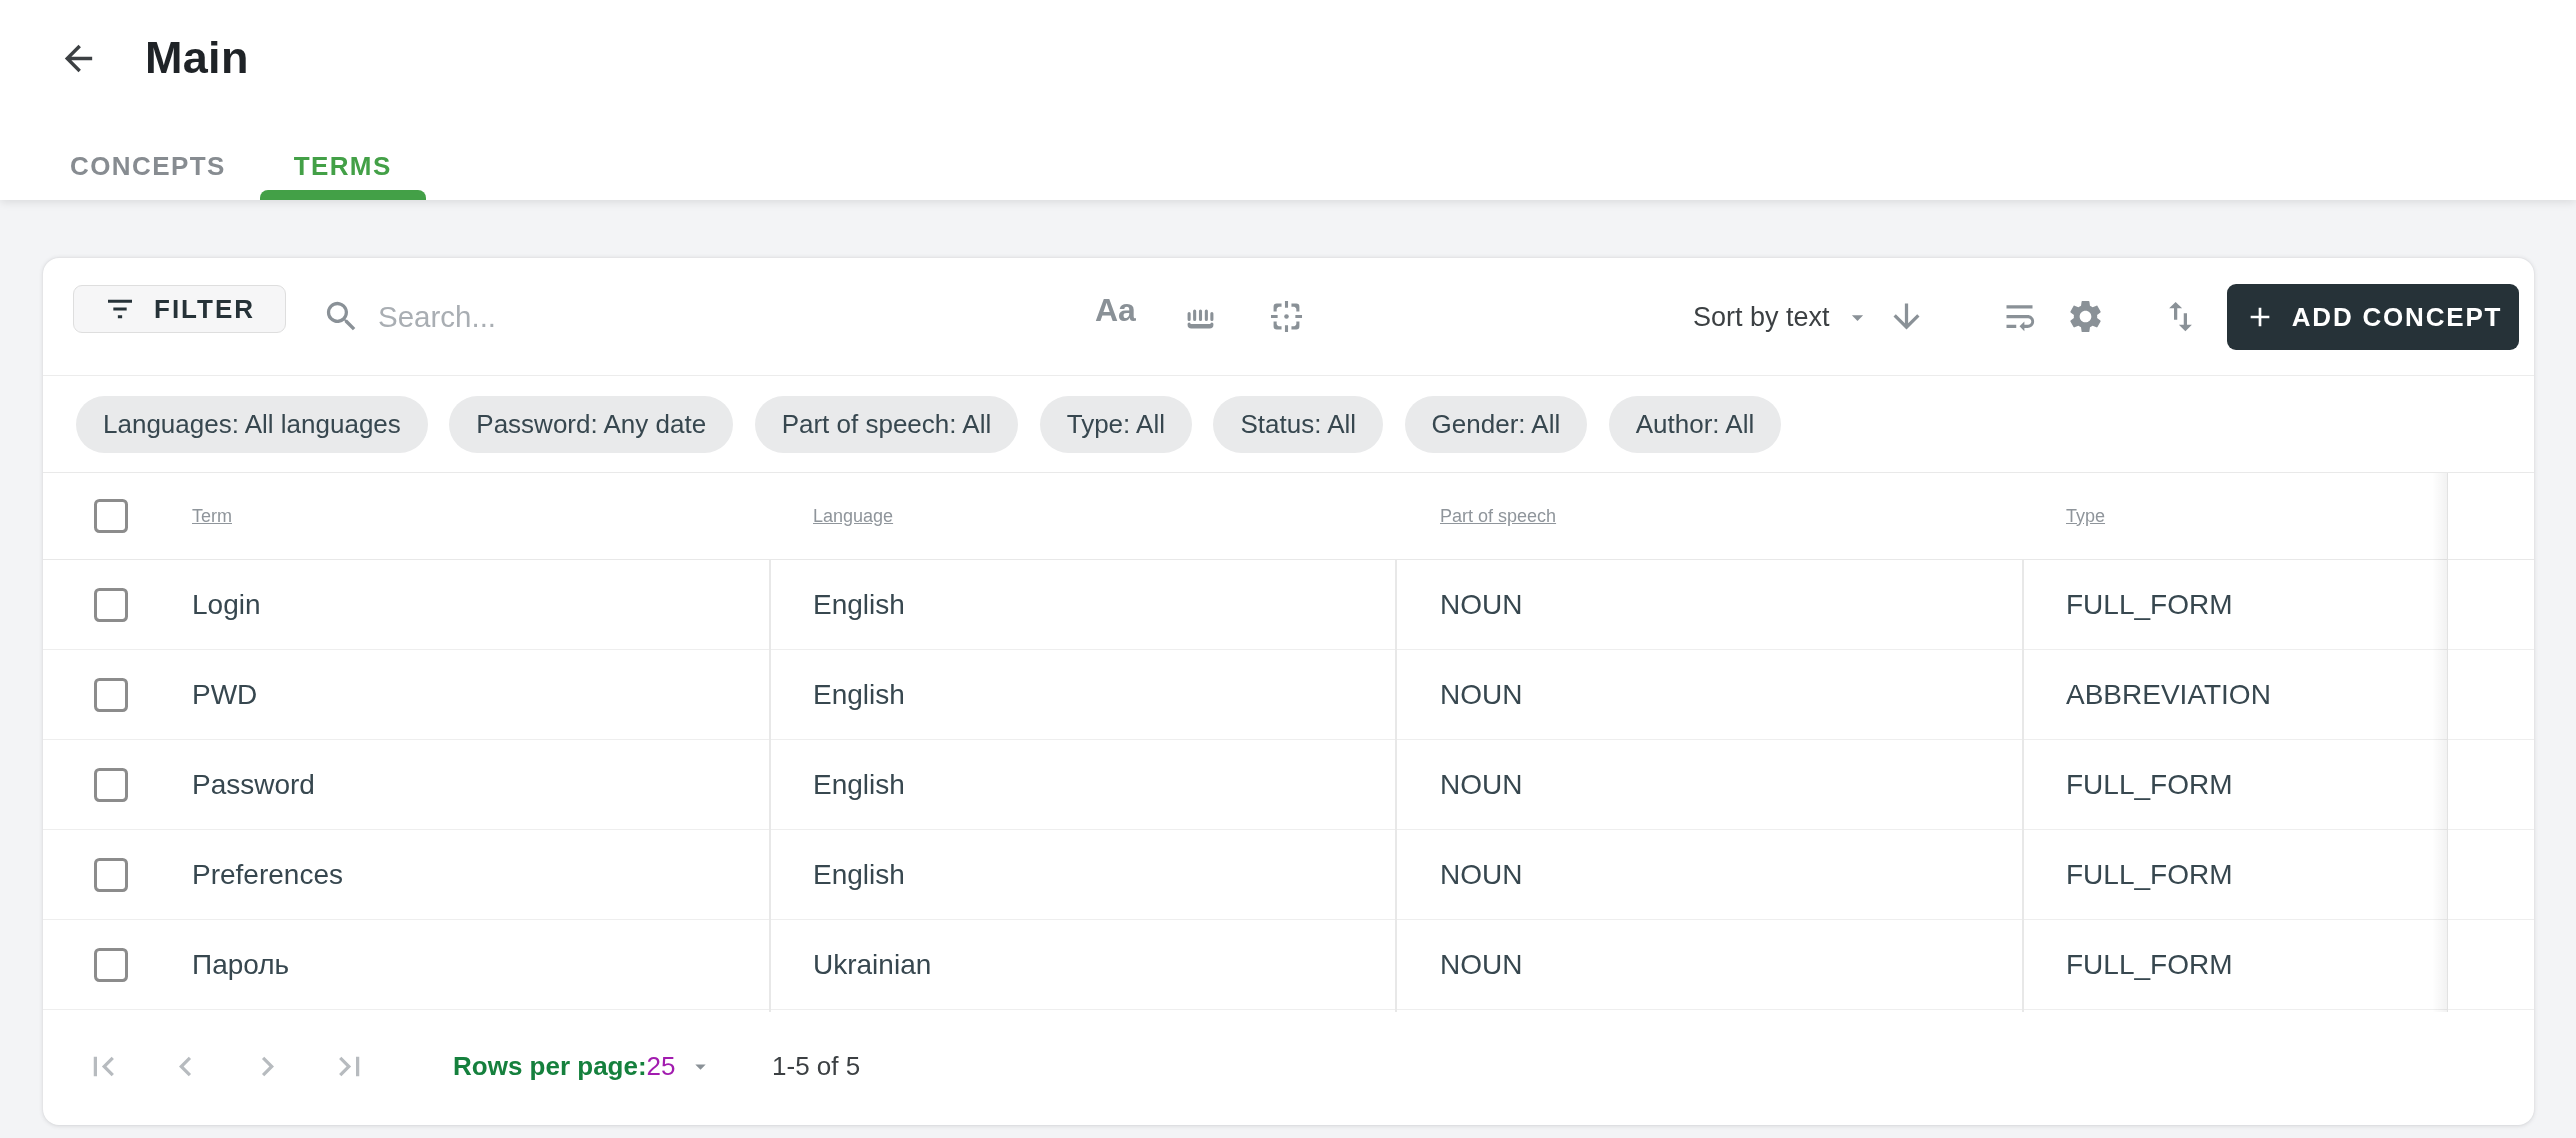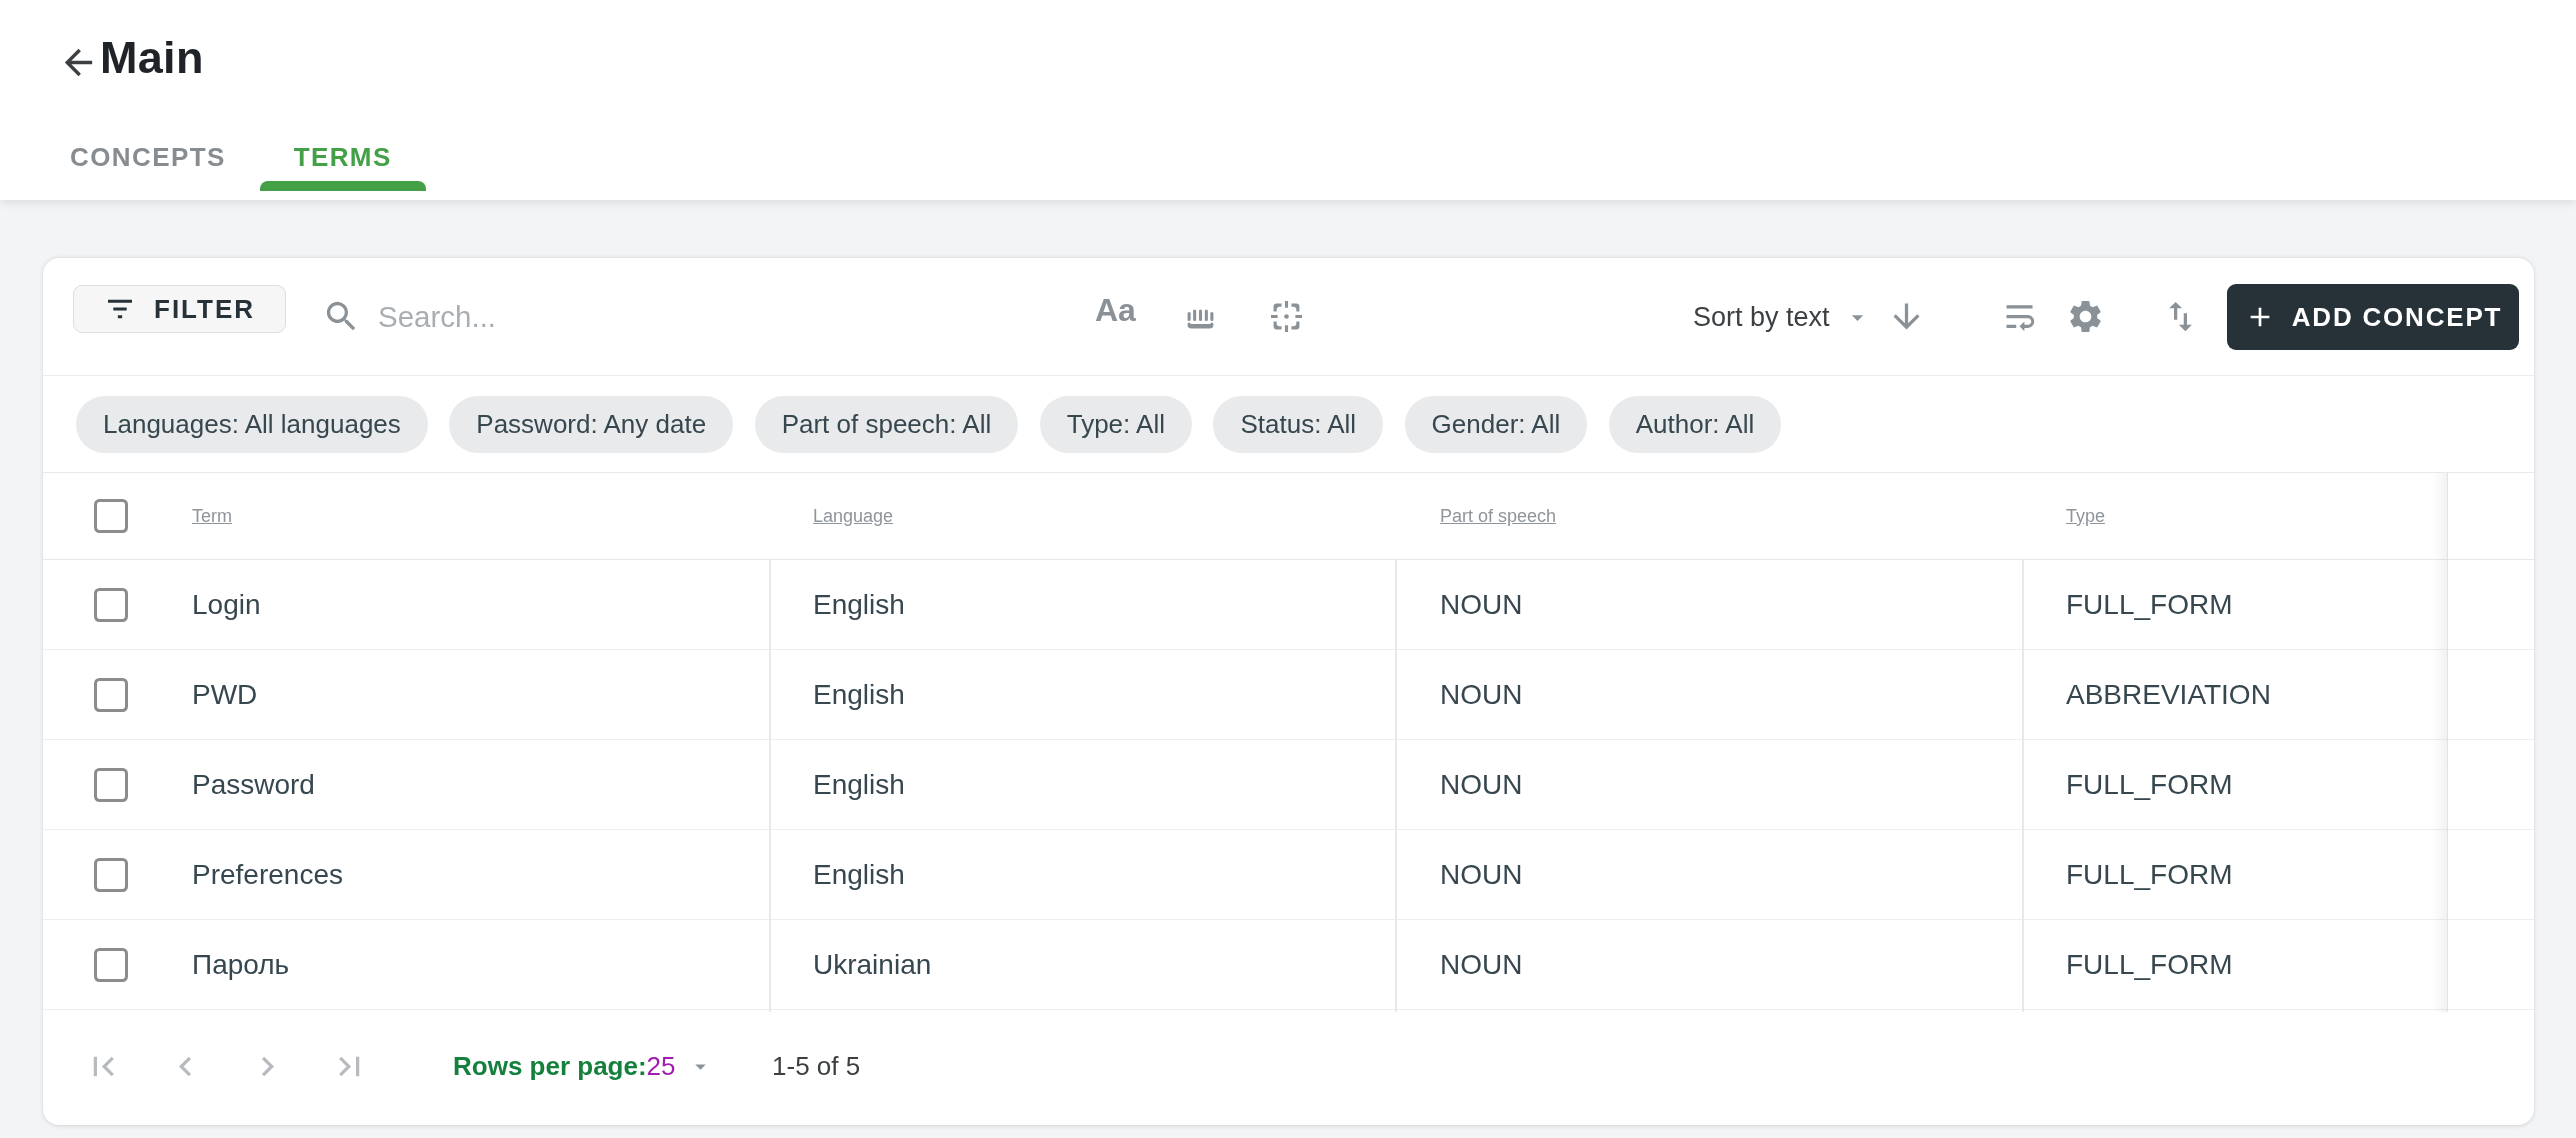--- a/index.html
+++ b/index.html
@@ -12,26 +12,26 @@
     overflow:hidden;
   }
 
   
   .app-header {
     position:absolute; left:0; top:0; width:2576px; height:200px;
     background:#ffffff;
     box-shadow:0 2.7px 9px rgba(0,0,0,0.10);
     z-index:5;
   }
-  .header-top { position:absolute; left:57px; top:32px; display:flex; align-items:flex-end; }
+  .header-top { position:absolute; left:57px; top:32px; display:flex; align-items:center; gap:45px; }
   .back-btn { width:43px; height:43px; display:flex; align-items:center; justify-content:center; cursor:pointer; }
   .back-btn svg { width:41px; height:41px; fill:#3c4043; }
   .page-title { font-size:45px; font-weight:700; color:#1f2327; letter-spacing:0.3px; }
 
-  .tabs { position:absolute; left:36px; bottom:9px; display:flex; height:68px; }
+  .tabs { position:absolute; left:36px; bottom:0; display:flex; height:68px; }
   .tab {
     position:relative; height:100%; padding:0 34px;
     display:flex; align-items:center; justify-content:center;
     font-size:26px; font-weight:700; letter-spacing:1.4px;
     color:#878c91; cursor:pointer;
   }
   .tab.active { color:#43a047; }
   .tab-indicator {
     position:absolute; left:0; bottom:0; width:100%; height:9.8px;
     background:#43a047; border-radius:8px 8px 0 0;

